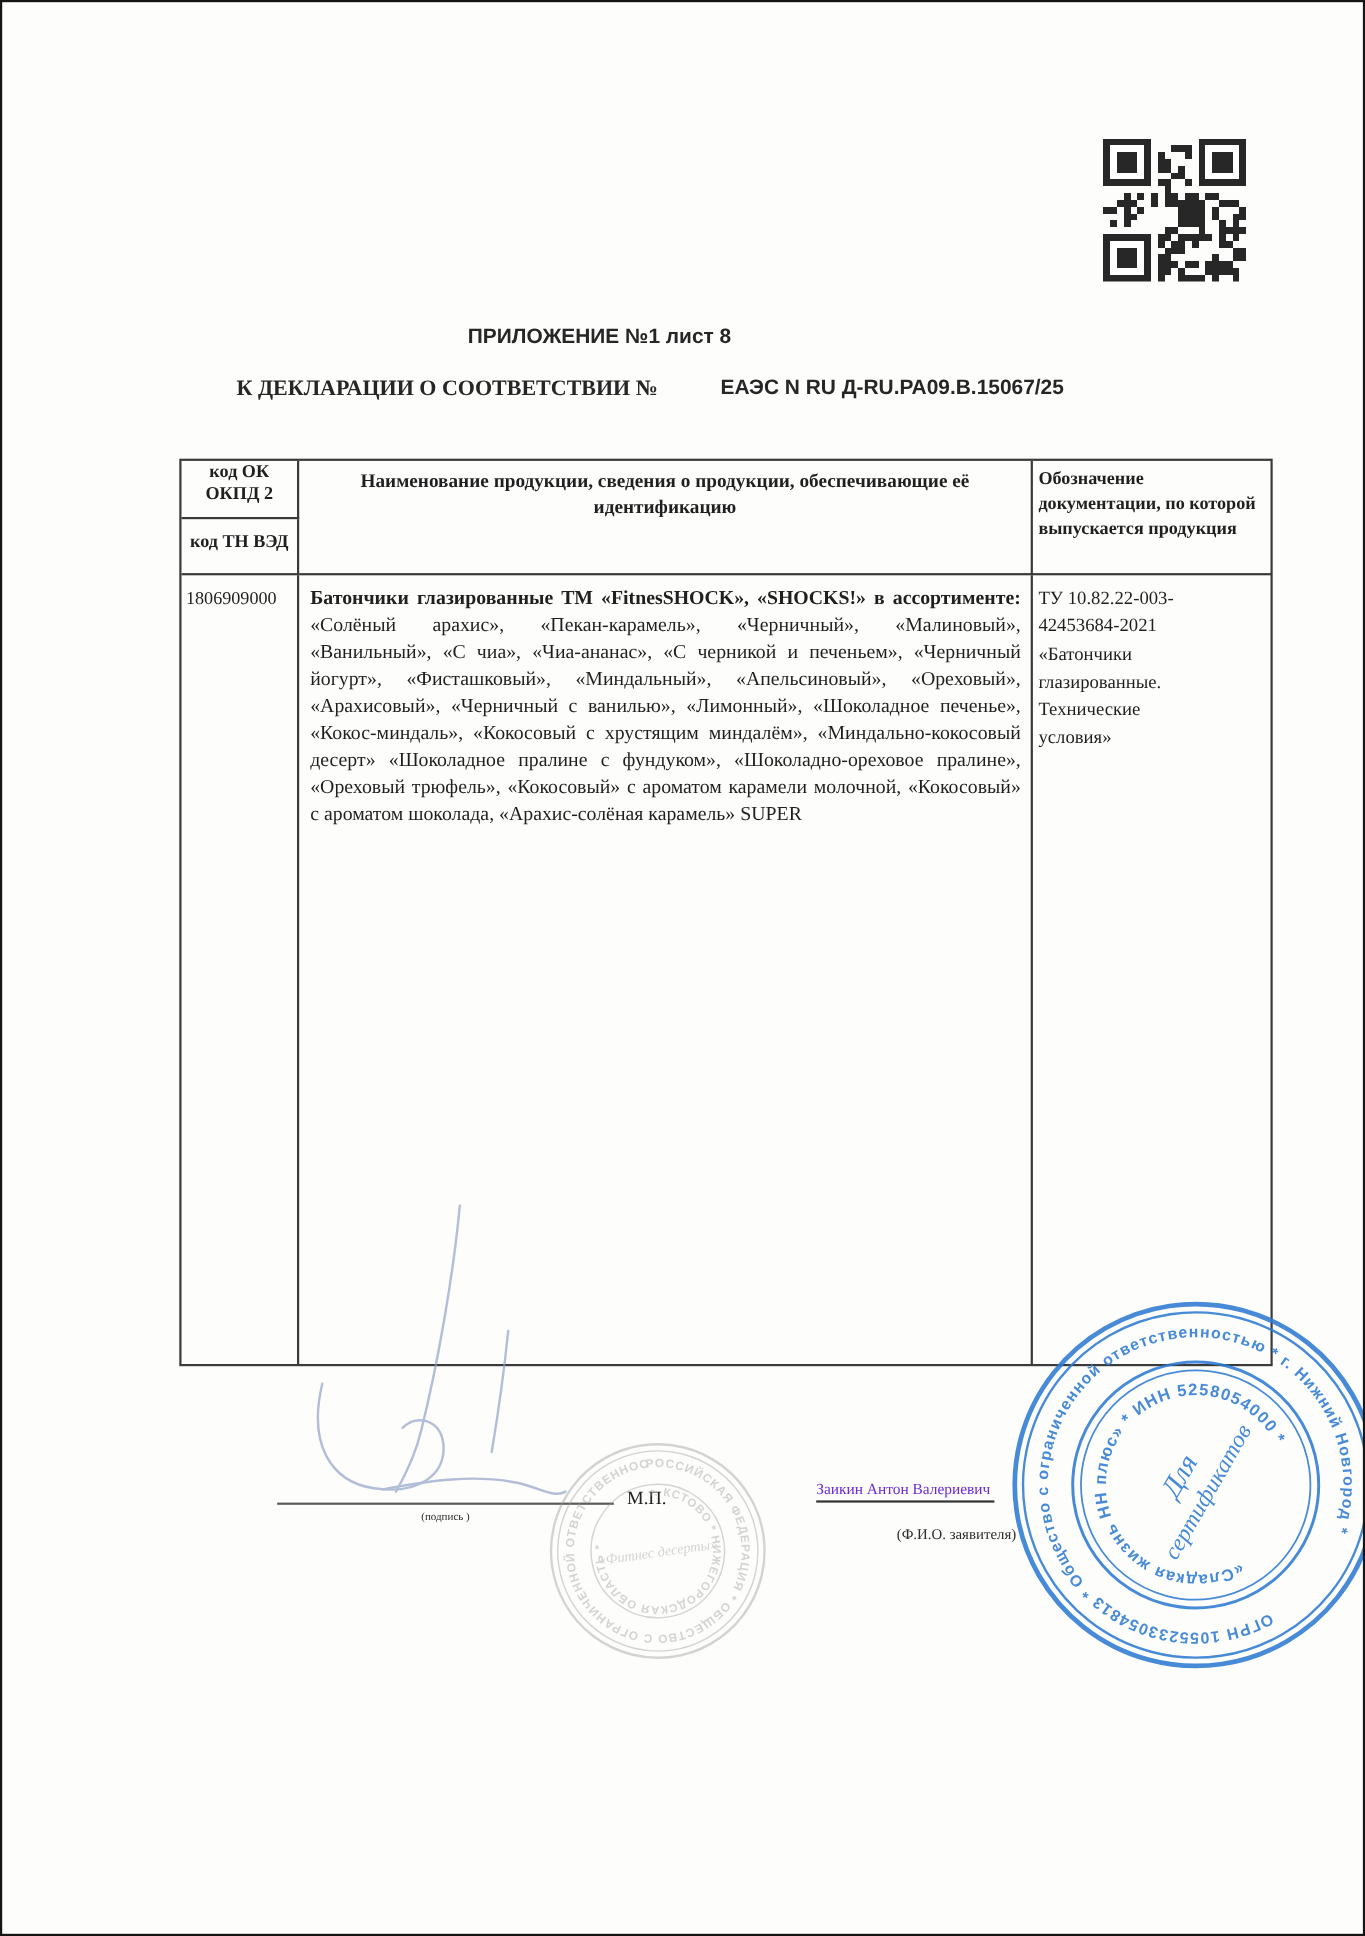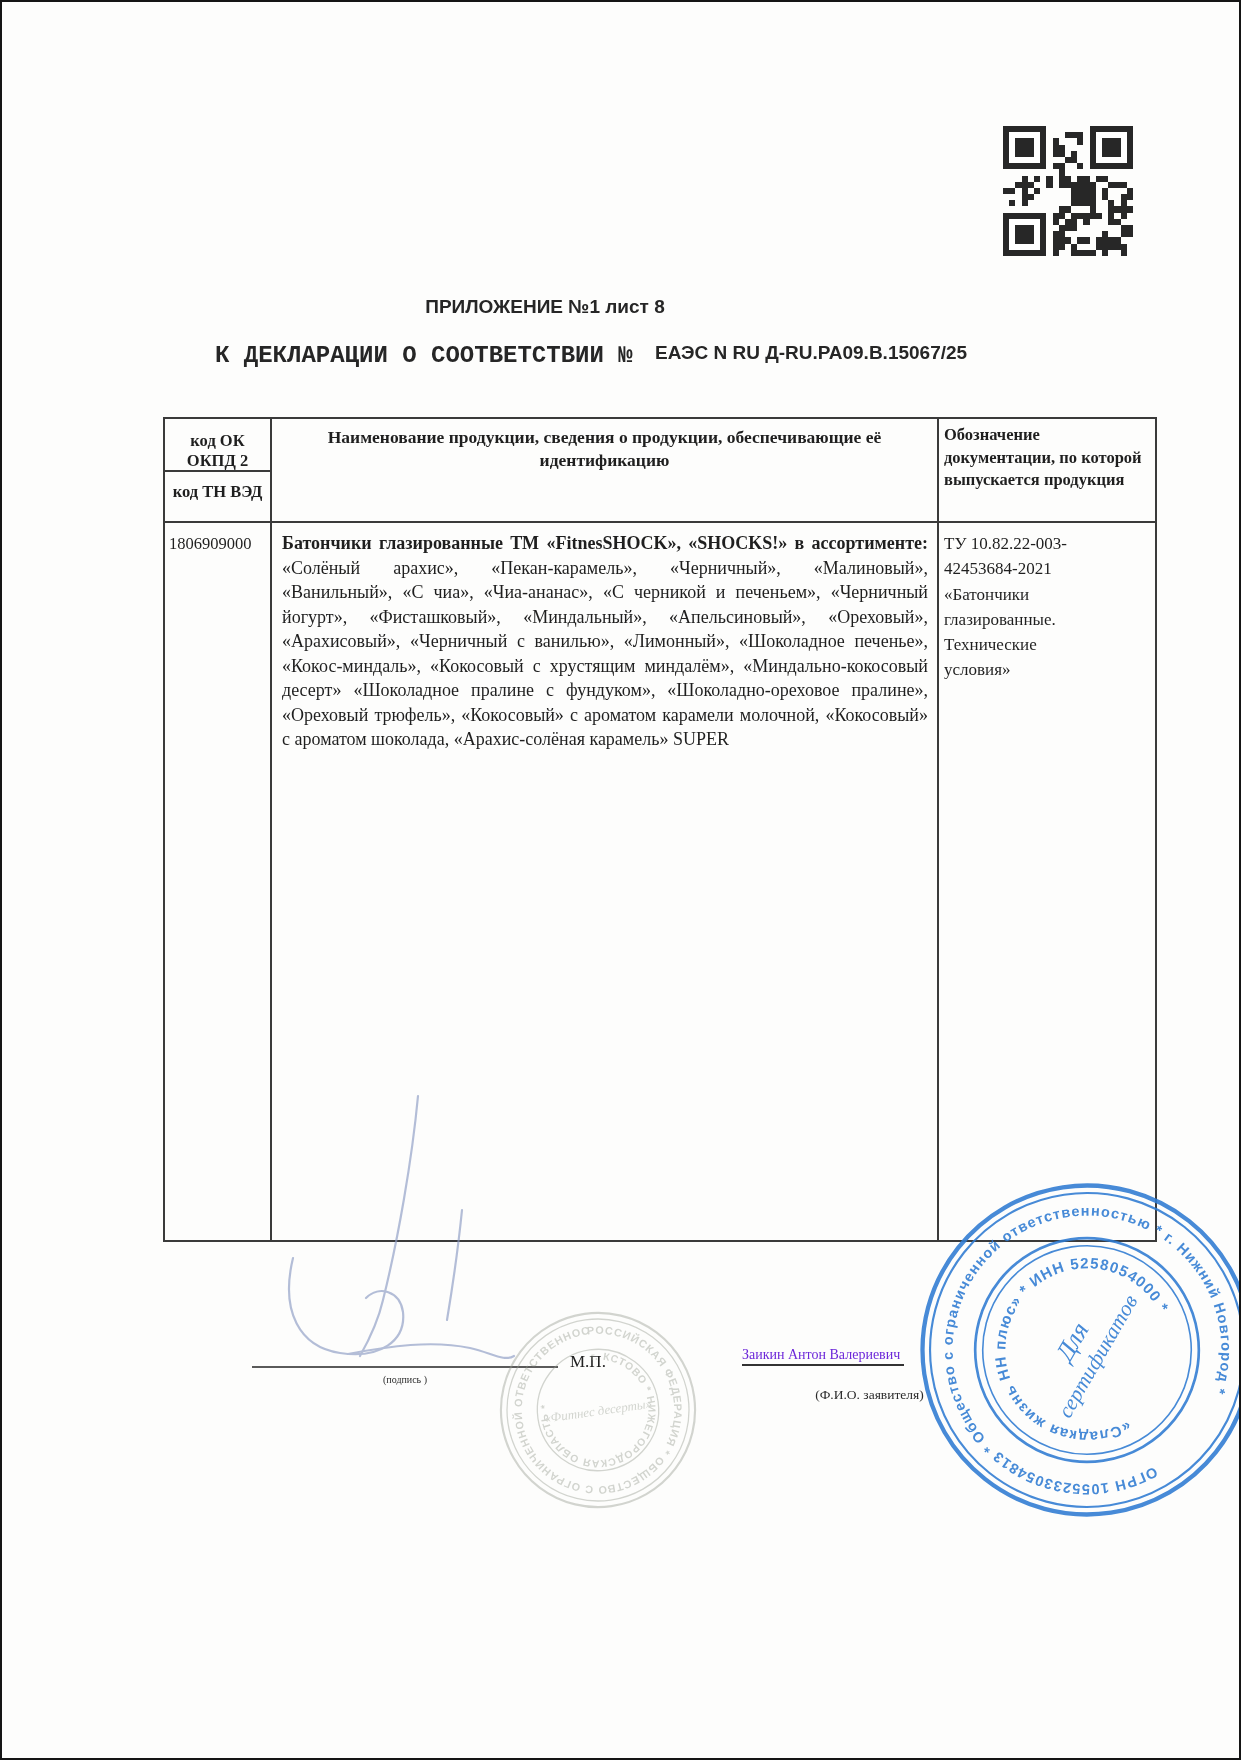--- a/index.html
+++ b/index.html
@@ -10,39 +10,39 @@
   }
   .page-frame{position:absolute;inset:0;border:2px solid #151515;pointer-events:none;z-index:50;}
 
   
   .title-1{
     position:absolute;top:296px;left:70px;width:950px;text-align:center;
     font-family:"Liberation Sans", sans-serif;font-weight:bold;font-size:19px;color:#262626;
   }
   .decl-label{
     position:absolute;top:342px;left:215px;
-    font-family:Liberation Mono, monospace;font-weight:bold;font-size:24px;color:#262626;
+    font-family:Liberation Serif, serif;font-weight:bold;font-size:20px;color:#262626;
   }
   .decl-number{
     position:absolute;top:342px;left:655px;
     font-family:"Liberation Sans", sans-serif;font-weight:bold;font-size:19px;color:#262626;
   }
 
   
   .qr{position:absolute;left:1002px;top:126px;width:132px;height:130px;}
 
   
   .doc-table{
     position:absolute;left:163px;top:417px;width:994px;height:825px;
     box-sizing:border-box;border:2px solid #3a3a3a;
   }
   .cell{position:absolute;box-sizing:border-box;}
   .bline{border-bottom:2px solid #3a3a3a;}
   .rline{border-right:2px solid #3a3a3a;}
-  .c1a{left:0;top:0;width:107px;height:53px;text-align:center;font-weight:bold;font-size:16.5px;line-height:20px;padding-top:12px;}
+  .c1a{left:0;top:0;width:107px;height:53px;text-align:center;font-weight:bold;font-size:16.5px;line-height:20px;padding-top:0;}
   .c1b{left:0;top:53px;width:107px;height:51px;text-align:center;font-weight:bold;font-size:16.5px;padding-top:10px;}
   .c2h{left:107px;top:0;width:667px;height:104px;text-align:center;font-weight:bold;font-size:17.5px;line-height:23px;padding:7px 55px 0;}
   .c3h{left:774px;top:0;width:217px;height:104px;font-weight:bold;font-size:16.5px;line-height:22.6px;padding:5px 2px 0 5px;}
   .c1body{left:0;top:104px;width:107px;height:717px;font-size:16.5px;padding:11px 0 0 4px;}
   .c2body{left:107px;top:104px;width:667px;height:717px;font-size:18px;line-height:24.5px;
           text-align:justify;padding:8px 9px 0 10px;}
   .c3body{left:774px;top:104px;width:216px;height:720px;font-size:17px;line-height:25.3px;
           padding:8px 2px 0 5px;white-space:pre-line;}
   .pre2{white-space:pre-line;}
 

